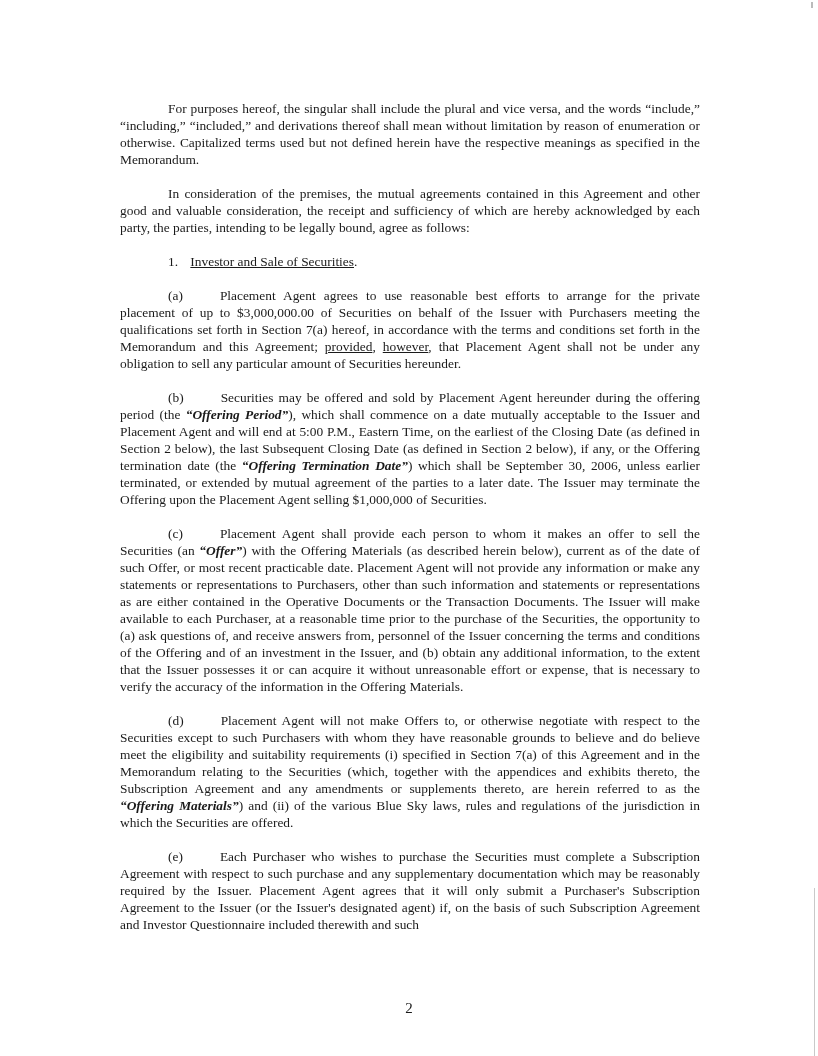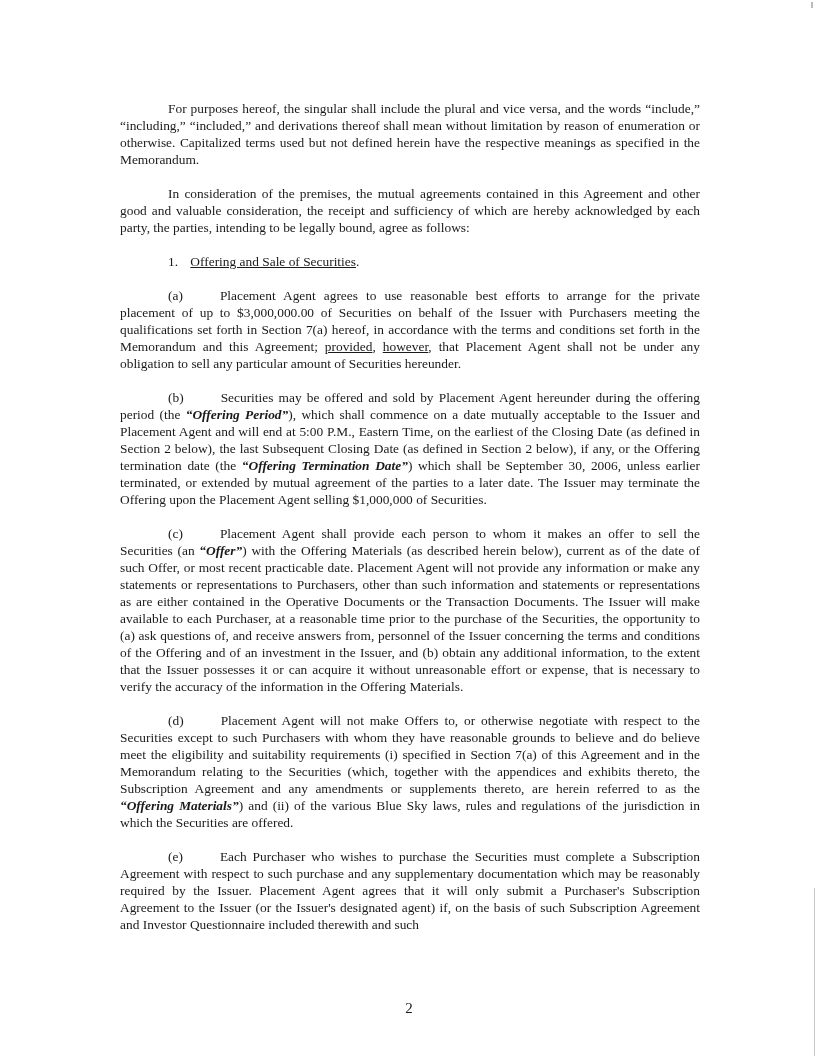--- a/index.html
+++ b/index.html
@@ -29,21 +29,21 @@
   <div class="edge-mark-top"></div>
   <div class="edge-line"></div>
 
   <div class="content">
     <p class="indent">For purposes hereof, the singular shall include the plural and vice versa, and the words “include,” “including,” “included,” and derivations thereof shall mean without limitation by reason of enumeration or otherwise. Capitalized terms used but not defined herein have the respective meanings as specified in the Memorandum.</p>
 
     <p class="indent">In consideration of the premises, the mutual agreements contained in this Agreement and other good and valuable consideration, the receipt and sufficiency of which are hereby acknowledged by each party, the parties, intending to be legally bound, agree as follows:</p>
 
     <div class="section-heading">
       <span class="num">1.</span>
-      <u>Offering and Sale of Securities</u><span>.</span>
+      <u>Investor and Sale of Securities</u><span>.</span>
     </div>
 
     <p class="indent">
       <span>(a)</span><span class="tab"></span><span>Placement Agent agrees to use reasonable best efforts to arrange for the private placement of up to $3,000,000.00 of Securities on behalf of the Issuer with Purchasers meeting the qualifications set forth in Section 7(a) hereof, in accordance with the terms and conditions set forth in the Memorandum and this Agreement; </span><u>provided</u><span>, </span><u>however</u><span>, that Placement Agent shall not be under any obligation to sell any particular amount of Securities hereunder.</span>
     </p>
 
     <p class="indent">
       <span>(b)</span><span class="tab"></span><span>Securities may be offered and sold by Placement Agent hereunder during the offering period (the </span><b>“Offering Period”</b><span>), which shall commence on a date mutually acceptable to the Issuer and Placement Agent and will end at 5:00 P.M., Eastern Time, on the earliest of the Closing Date (as defined in Section 2 below), the last Subsequent Closing Date (as defined in Section 2 below), if any, or the Offering termination date (the </span><b>“Offering Termination Date”</b><span>) which shall be September 30, 2006, unless earlier terminated, or extended by mutual agreement of the parties to a later date.  The Issuer may terminate the Offering upon the Placement Agent selling $1,000,000 of Securities.</span>
     </p>
 

